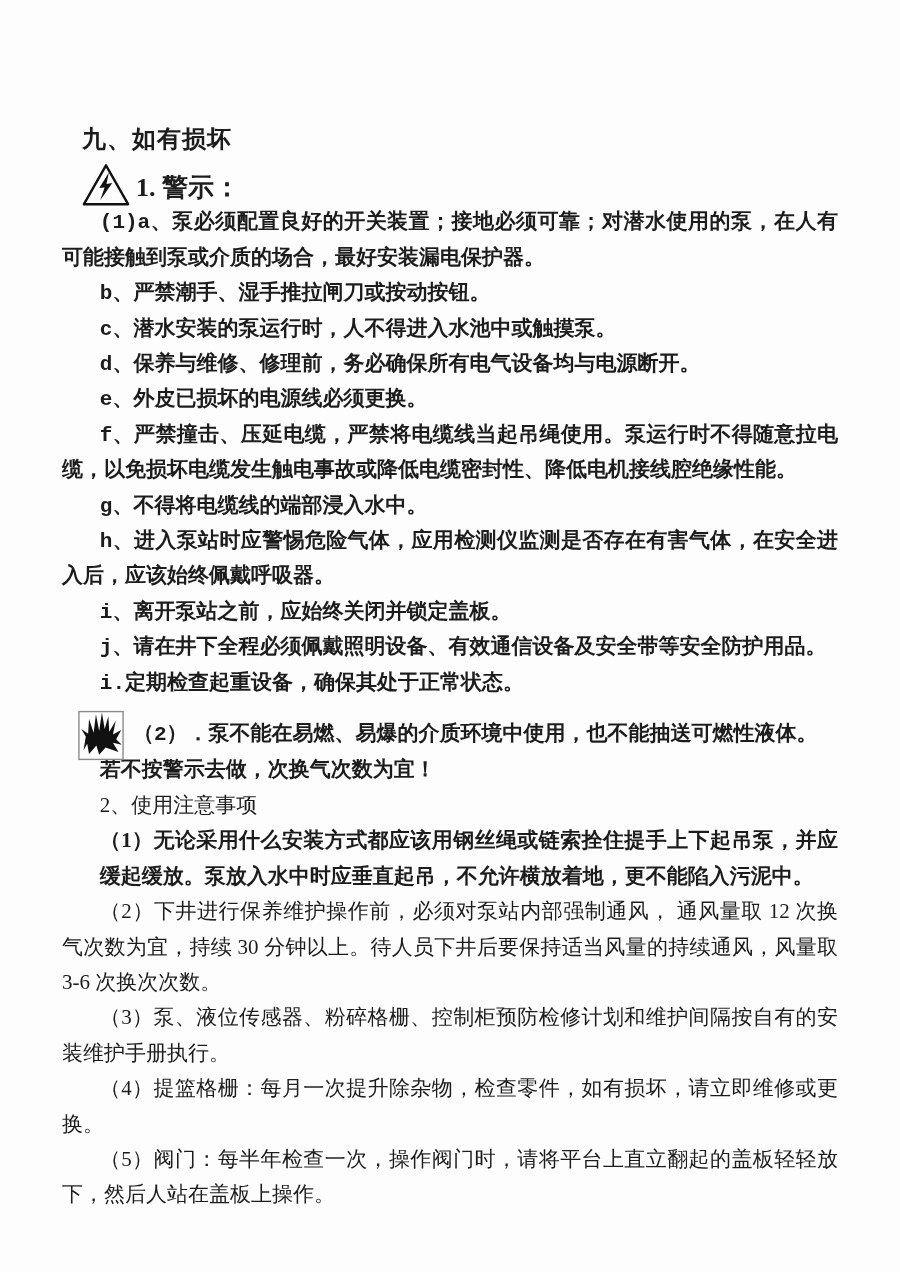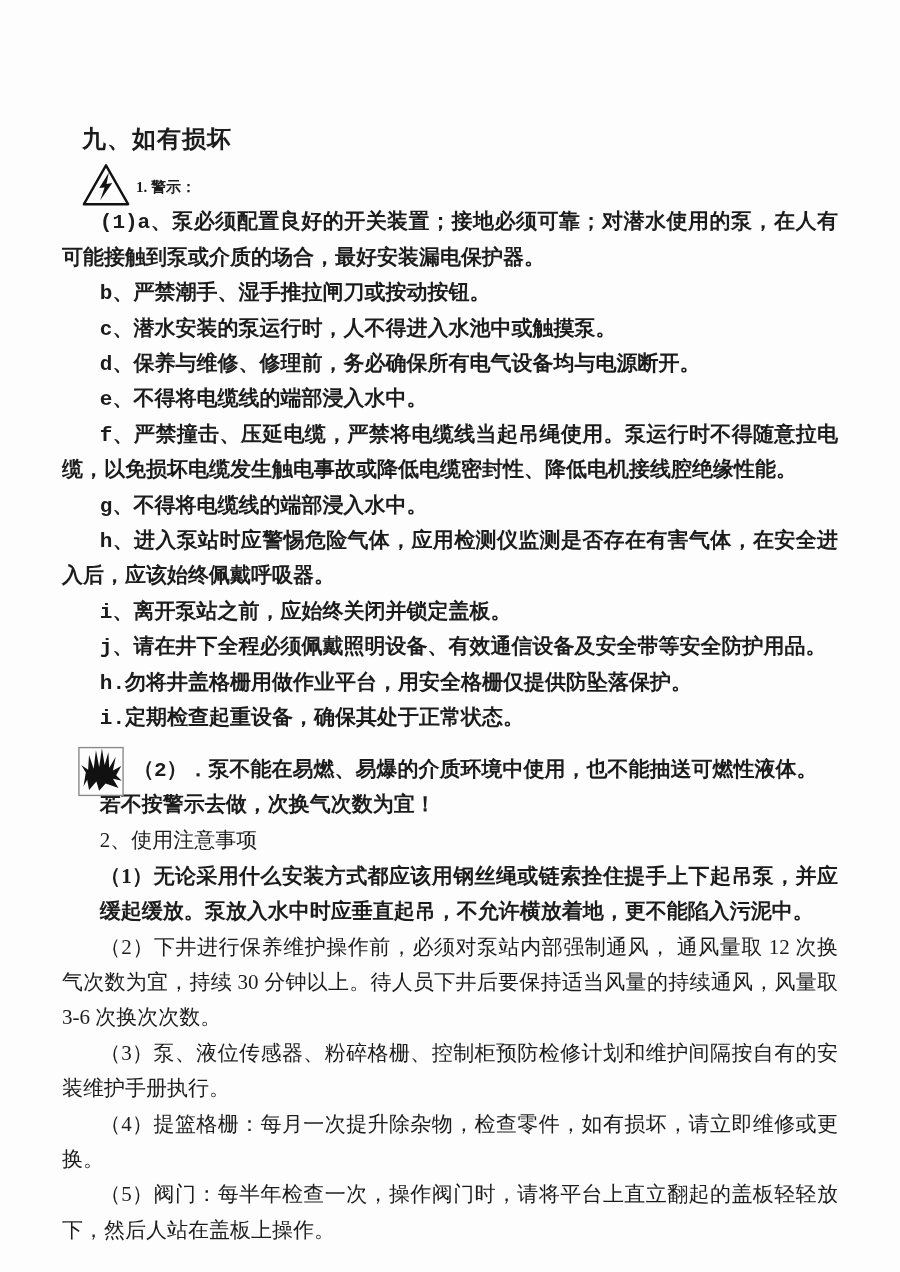--- a/index.html
+++ b/index.html
@@ -16,21 +16,21 @@
   .doc-title {
     margin: 0 0 0 20px;
     font-size: 24px; font-weight: bold;
     line-height: 30px; letter-spacing: 1px;
   }
 
   .warn-head {
     position: relative;
     margin-top: 16px;
     padding-left: 74px;
-    font-size: 15px; font-weight: bold;
+    font-size: 26px; font-weight: bold;
     line-height: 35.4px;
   }
   .warn-icon {
     position: absolute; left: 20px; top: -8px;
     width: 48px; height: 46px;
   }
   .warn-icon svg { display: block; width: 100%; height: 100%; }
 
   p.para {
     margin: 0;
@@ -64,27 +64,26 @@
         <path d="M56 20 L36 52 L47 51 L38 78 L63 42 L51 44 Z" fill="#111"></path>
       </svg>
     </span>
     <span>1. 警示：</span>
   </div>
 
   <p class="para bold ind">(1)a、泵必须配置良好的开关装置；接地必须可靠；对潜水使用的泵，在人有可能接触到泵或介质的场合，最好安装漏电保护器。</p>
   <p class="para bold ind">b、严禁潮手、湿手推拉闸刀或按动按钮。</p>
   <p class="para bold ind">c、潜水安装的泵运行时，人不得进入水池中或触摸泵。</p>
   <p class="para bold ind">d、保养与维修、修理前，务必确保所有电气设备均与电源断开。</p>
-  <p class="para bold ind">e、不得将电缆线的端部浸入水中。</p>
+  <p class="para bold ind">e、外皮已损坏的电源线必须更换。</p>
   <p class="para bold ind">f、严禁撞击、压延电缆，严禁将电缆线当起吊绳使用。泵运行时不得随意拉电缆，以免损坏电缆发生触电事故或降低电缆密封性、降低电机接线腔绝缘性能。</p>
   <p class="para bold ind">g、不得将电缆线的端部浸入水中。</p>
   <p class="para bold ind">h、进入泵站时应警惕危险气体，应用检测仪监测是否存在有害气体，在安全进入后，应该始终佩戴呼吸器。</p>
   <p class="para bold ind">i、离开泵站之前，应始终关闭并锁定盖板。</p>
   <p class="para bold ind">j、请在井下全程必须佩戴照明设备、有效通信设备及安全带等安全防护用品。</p>
-  <p class="para bold ind">h.勿将井盖格栅用做作业平台，用安全格栅仅提供防坠落保护。</p>
   <p class="para bold ind">i.定期检查起重设备，确保其处于正常状态。</p>
 
   <div class="exp-row">
     <span class="exp-icon">
       <svg viewBox="0 0 100 108" xmlns="http://www.w3.org/2000/svg">
         <rect x="2" y="2" width="96" height="104" fill="#fdfdfd" stroke="#8a8a8a" stroke-width="3"></rect>
         <polygon fill="#111" points="12,86 17,56 7,40 22,50 24,18 34,48 39,8 46,44 52,4 58,40 66,12 68,46 82,22 76,52 94,42 83,62 95,74 76,70 88,90 60,80 46,96 40,76 24,94 20,72"></polygon>
       </svg>
     </span>
     <p class="para bold">（2）．泵不能在易燃、易爆的介质环境中使用，也不能抽送可燃性液体。</p>

